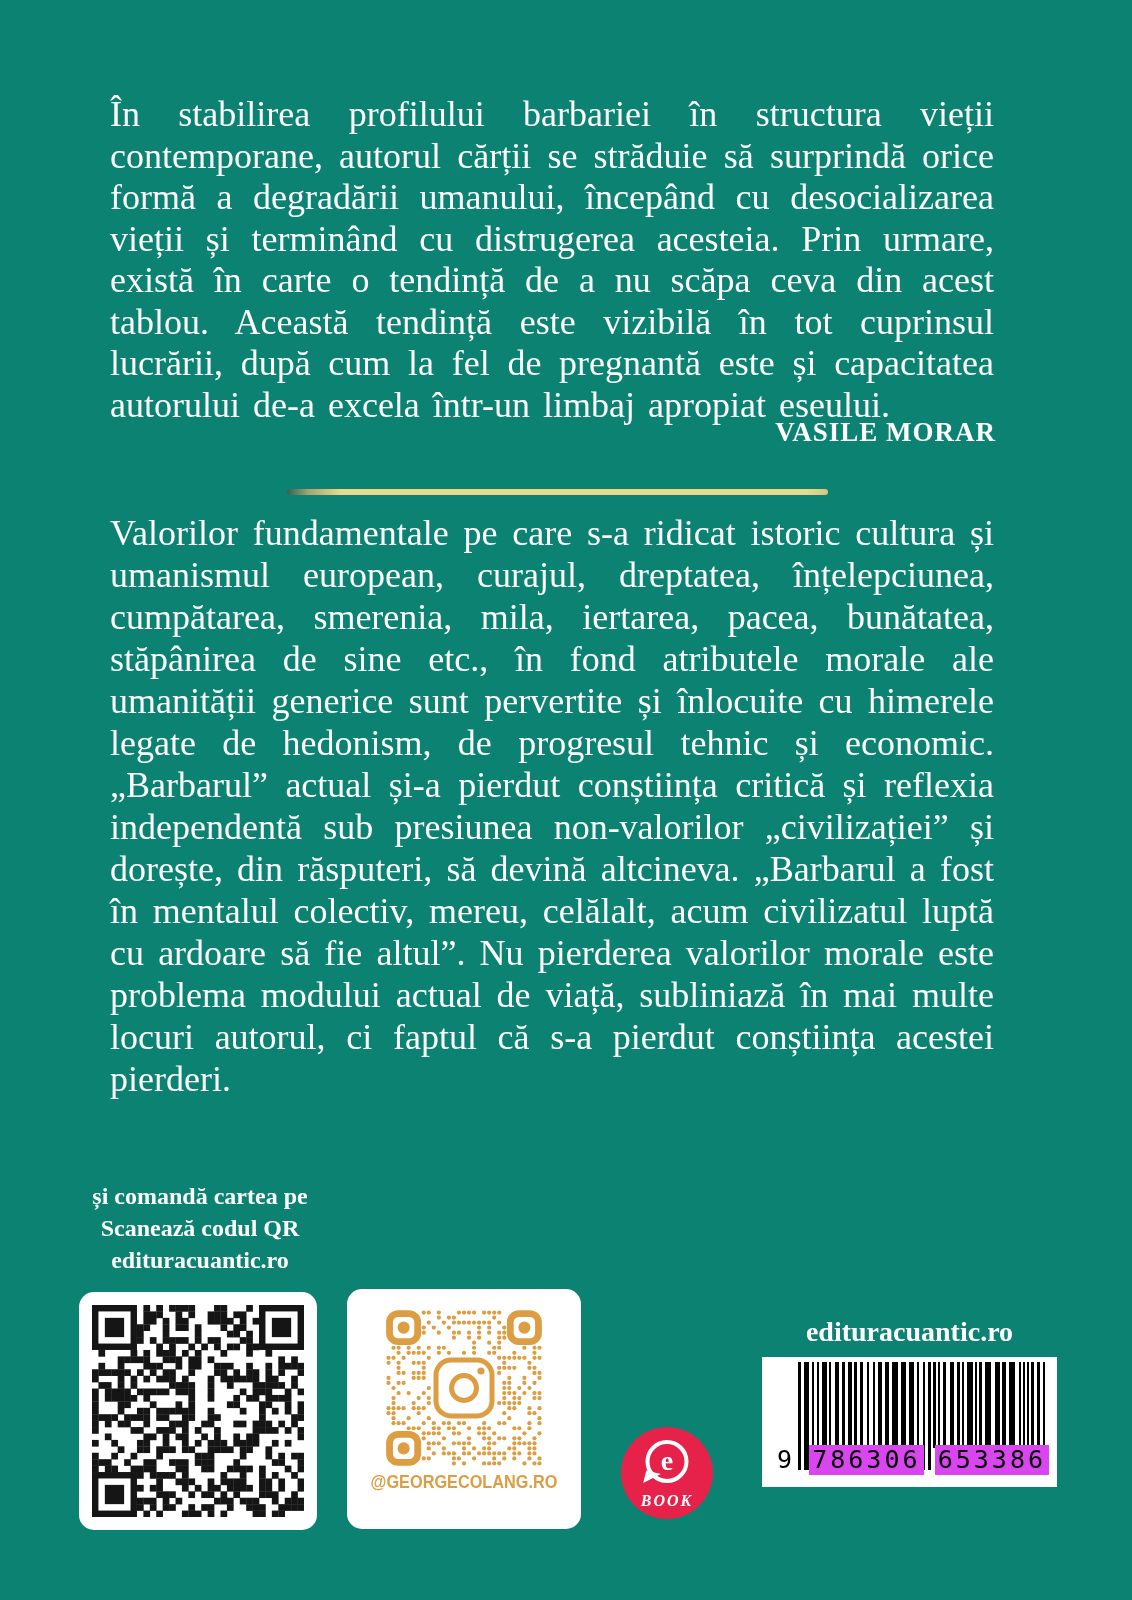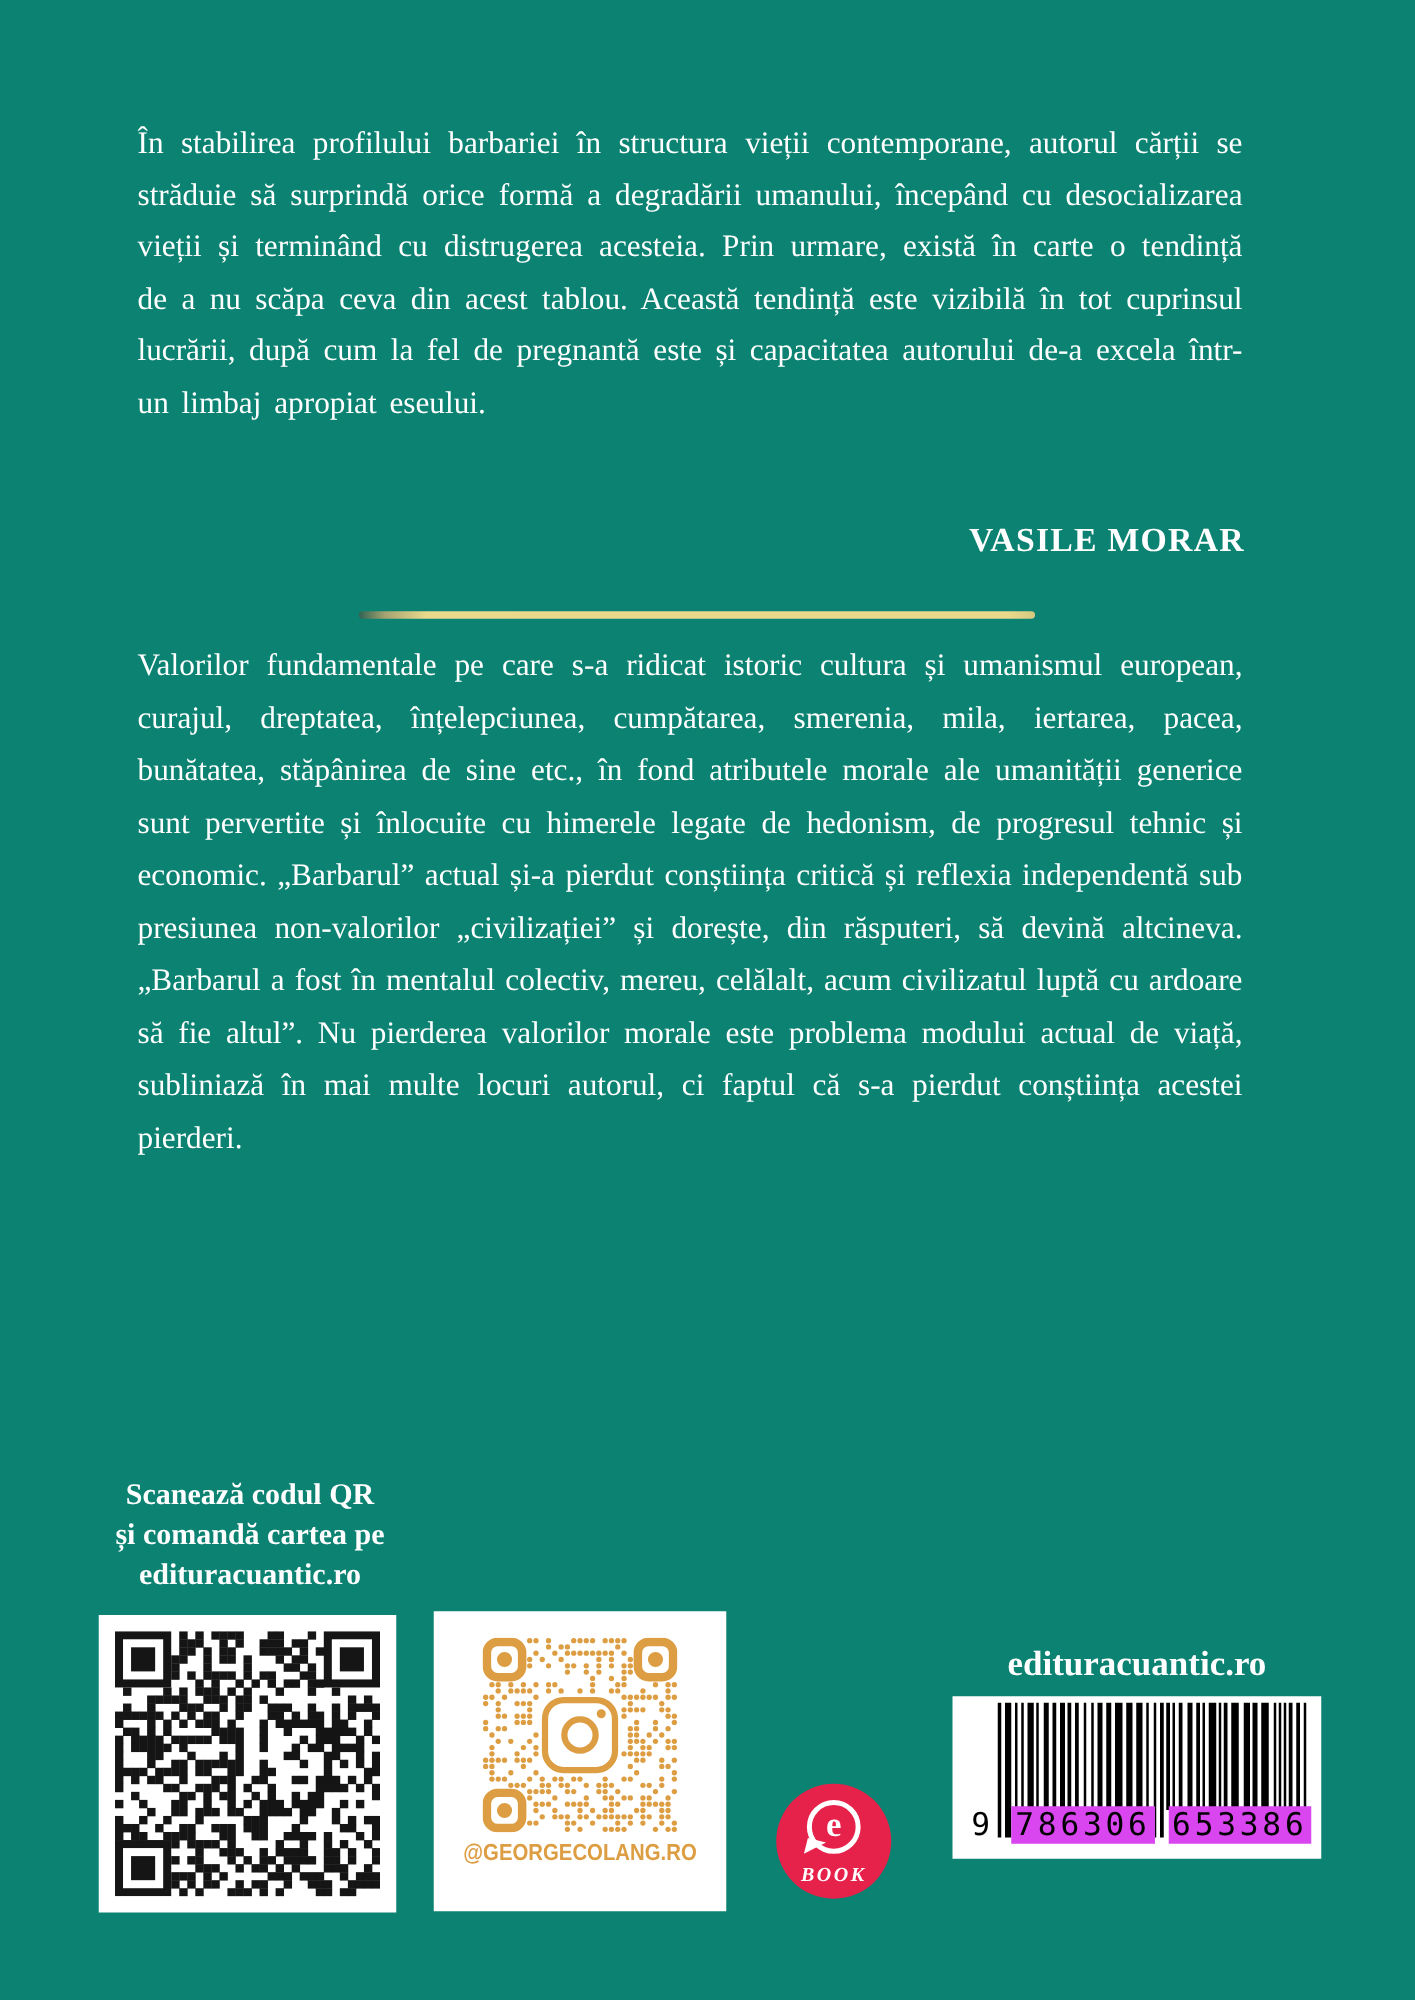--- a/index.html
+++ b/index.html
@@ -3,39 +3,39 @@
 <meta charset="utf-8">
 <style>
   html,body{margin:0;padding:0;background:#333;}
   .page{
     position:relative;width:1132px;height:1600px;overflow:hidden;
     background:#0c8372;color:#ffffff;
     font-family:"Liberation Serif","DejaVu Serif",serif;
   }
   .para{
     position:absolute;left:110px;width:884px;margin:0;
-    font-size:25px;text-align:justify;text-justify:inter-word;
+    font-size:36px;text-align:justify;text-justify:inter-word;
   }
   .para1{top:94px;line-height:41.5px;word-spacing:4px;}
   .para2{top:512px;line-height:42px;word-spacing:1.5px;}
   .author{
     position:absolute;right:136px;font-size:27px;letter-spacing:1px;
     text-align:right;white-space:nowrap;
   }
   .author1{top:417px;font-weight:bold;}
   .author2{top:1031px;}
   .divider{
     position:absolute;left:287px;top:489px;width:541px;height:6px;border-radius:3px;
     background:linear-gradient(90deg,#2f6352 0%,#a7a472 4%,#ead98c 10%,#ead98c 96%,#d3c881 100%);
   }
   .scan-block{
     position:absolute;left:55px;top:1180px;width:290px;text-align:center;
     font-weight:bold;font-size:24px;line-height:32px;
   }
-  .qr-card{position:absolute;background:#ffffff;}
+  .qr-card{position:absolute;background:#ffffff;border-radius:15px;}
   .qr-card--site{left:79px;top:1292px;width:238px;height:238px;}
   .qr-card--site svg{position:absolute;left:13px;top:13px;}
   .qr-card--insta{left:347px;top:1289px;width:234px;height:240px;}
   .qr-card--insta svg{position:absolute;left:39px;top:21px;}
   .insta-caption{
     position:absolute;left:0;bottom:36px;width:100%;text-align:center;
     font-family:"Liberation Sans","DejaVu Sans",sans-serif;font-weight:bold;
     font-size:18.5px;letter-spacing:0px;transform:scaleX(0.88);transform-origin:center;
   }
   .ebook-badge{
@@ -87,22 +87,22 @@
 <div class="page" style="background: rgb(12, 131, 114);">
 
   <p class="para para1">În stabilirea profilului barbariei în structura vieții contemporane, autorul cărții se străduie să surprindă orice formă a degradării umanului, începând cu desocializarea vieții și terminând cu distrugerea acesteia. Prin urmare, există în carte o tendință de a nu scăpa ceva din acest tablou. Această tendință este vizibilă în tot cuprinsul lucrării, după cum la fel de pregnantă este și capacitatea autorului de-a excela într-un limbaj apropiat eseului.</p>
   <div class="author author1">VASILE MORAR</div>
 
   <div class="divider"></div>
 
   <p class="para para2">Valorilor fundamentale pe care s-a ridicat istoric cultura și umanismul european, curajul, dreptatea, înțelepciunea, cumpătarea, smerenia, mila, iertarea, pacea, bunătatea, stăpânirea de sine etc., în fond atributele morale ale umanității generice sunt pervertite și înlocuite cu himerele legate de hedonism, de progresul tehnic și economic. „Barbarul” actual și-a pierdut conștiința critică și reflexia independentă sub presiunea non-valorilor „civilizației” și dorește, din răsputeri, să devină altcineva. „Barbarul a fost în mentalul colectiv, mereu, celălalt, acum civilizatul luptă cu ardoare să fie altul”. Nu pierderea valorilor morale este problema modului actual de viață, subliniază în mai multe locuri autorul, ci faptul că s-a pierdut conștiința acestei pierderi.</p>
 
   <div class="scan-block">
+    <div>și comandă cartea pe</div>
     <div>Scanează codul QR</div>
-    <div>și comandă cartea pe</div>
     <div>edituracuantic.ro</div>
   </div>
 
   <div class="qr-card qr-card--site">
     <svg id="qr-site" width="212" height="212" viewBox="0 0 212 212">
         <g fill="#151515">
           <rect x="51.39393939393939" y="0" width="6.724242424242424" height="6.724242424242424"></rect>
           <rect x="64.24242424242424" y="0" width="6.724242424242424" height="6.724242424242424"></rect>
           <rect x="77.0909090909091" y="0" width="6.724242424242424" height="6.724242424242424"></rect>
           <rect x="83.51515151515152" y="0" width="6.724242424242424" height="6.724242424242424"></rect>

